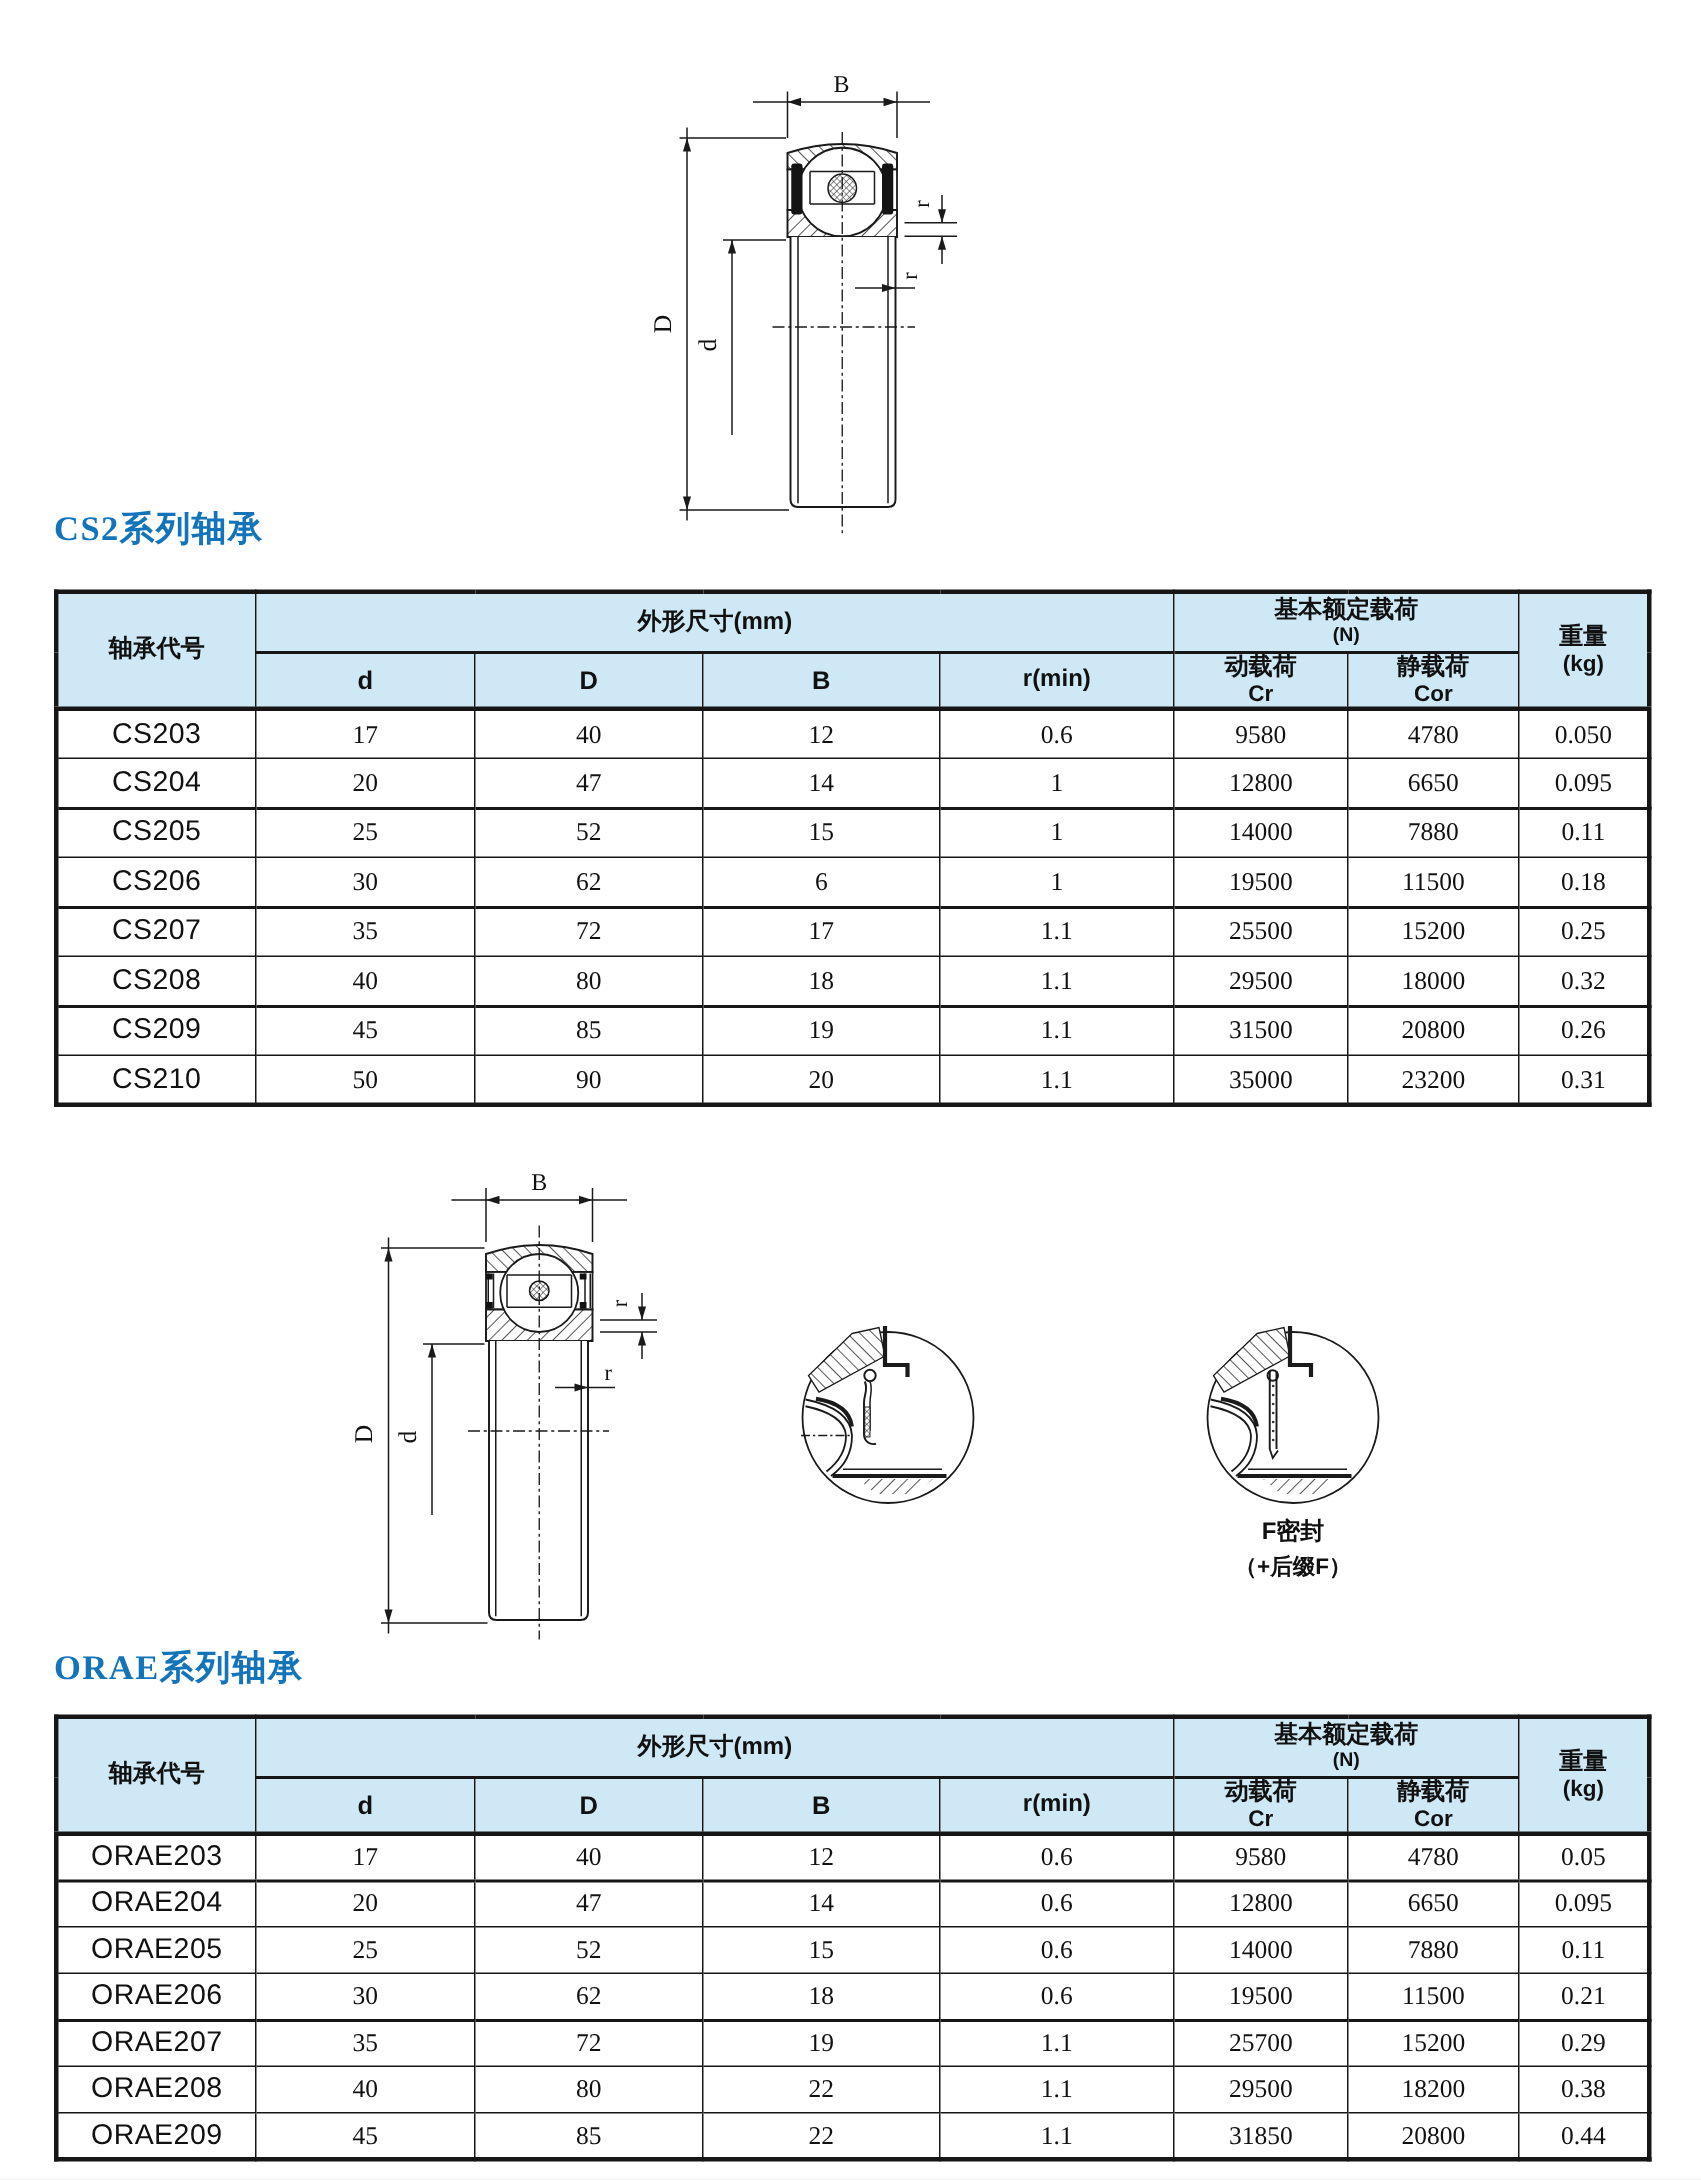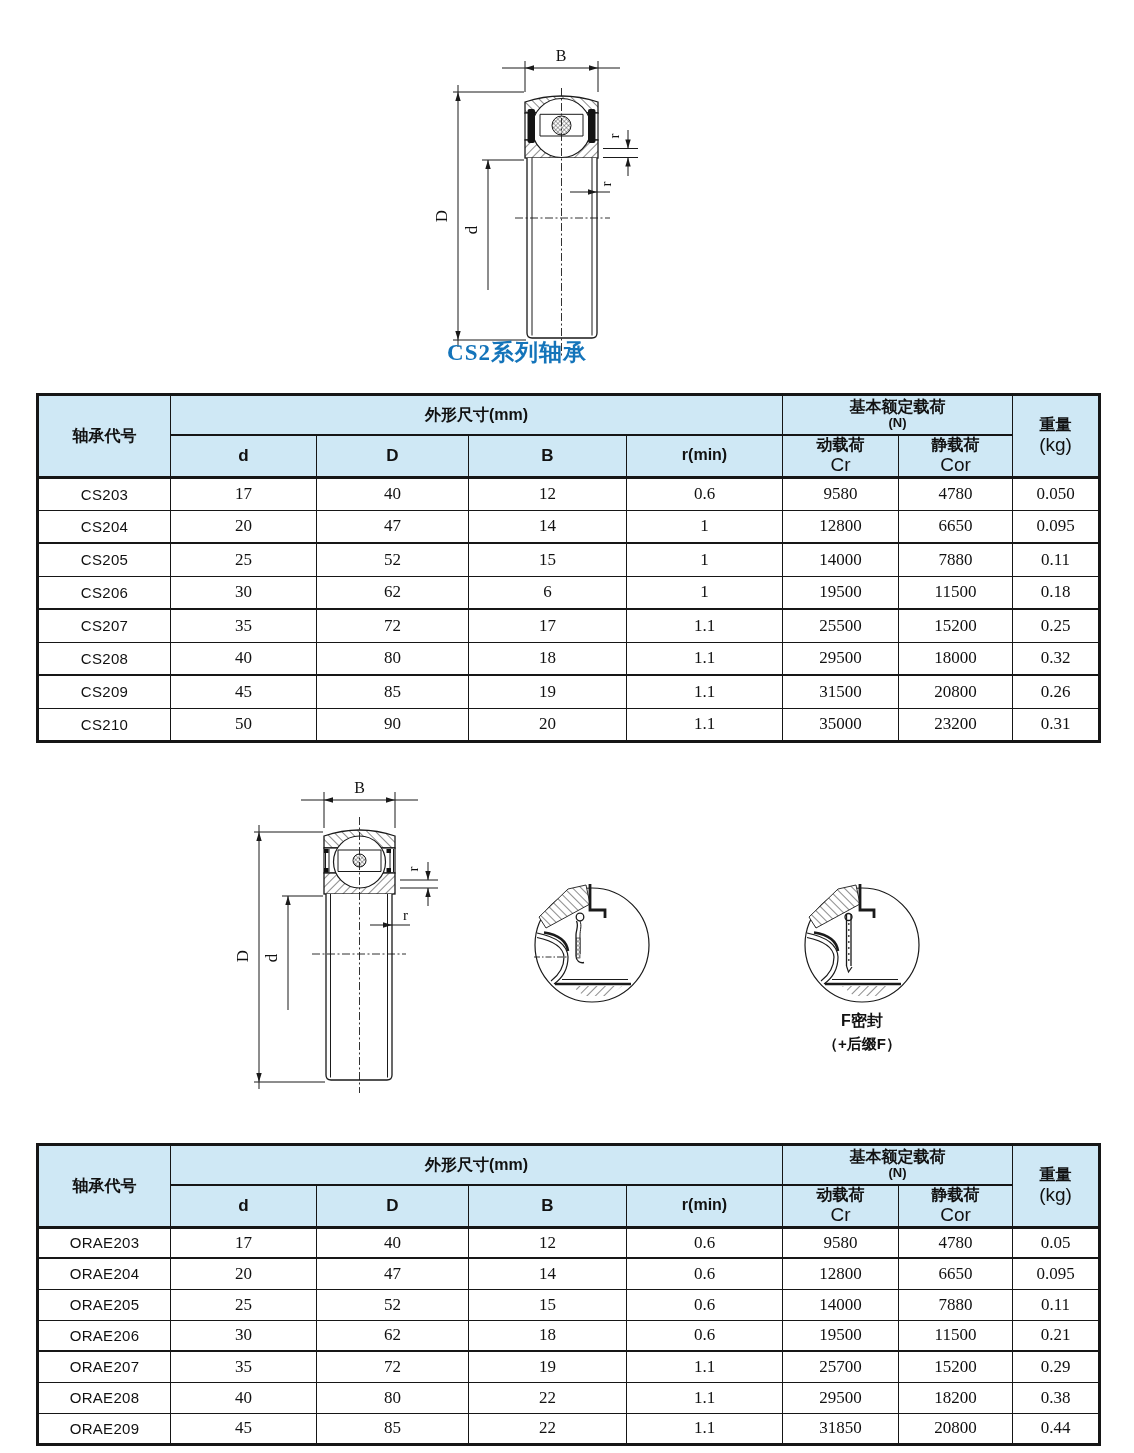--- a/index.html
+++ b/index.html
@@ -1,35 +1,35 @@
 <!DOCTYPE html>
 <html><head>
 <meta charset="utf-8">
 <style>
   html,body{margin:0;padding:0;background:#e8e8e8;}
   .page{position:relative;width:1134px;height:1453px;background:#ffffff;overflow:hidden;
         font-family:"Liberation Sans",sans-serif;color:#111;}
   .abs{position:absolute;}
   
-  .sec-title{position:absolute;left:36px;width:962px;text-align:center;
+  .sec-title{position:absolute;left:36px;width:962px;text-align:left;
              font-family:"Liberation Serif",serif;font-weight:700;font-size:23px;
              color:#1474ba;letter-spacing:1px;}
   
   table.spec{position:absolute;left:36px;border-collapse:collapse;table-layout:fixed;
              width:1062px;border:3px solid #161616;}
   table.spec th,table.spec td{border:1.5px solid #161616;padding:0;text-align:center;
              vertical-align:middle;overflow:hidden;}
   table.spec thead{border-bottom:3px solid #161616;}
   table.spec thead th{background:#cfe8f5;font-weight:600;font-size:16px;line-height:1.15;}
   table.spec thead tr.top th.grp{border-bottom:2.5px solid #161616;margin-left:48px;}
   table.spec thead .sm{font-size:13px;font-weight:600;}
-  table.spec thead .lat{font-size:19px;font-weight:400;font-family:"Liberation Sans",sans-serif;}
+  table.spec thead .lat{font-size:15px;font-weight:700;font-family:"Liberation Sans",sans-serif;}
   table.spec thead th.dcol{font-size:17px;}
   table.spec td{font-family:"Liberation Serif",serif;font-size:17px;}
-  table.spec td.code{font-family:"Liberation Sans",sans-serif;font-size:15px;letter-spacing:.3px;}
+  table.spec td.code{font-family:"Liberation Sans",sans-serif;font-size:19px;letter-spacing:.3px;}
   table.spec tbody tr.g td{border-bottom-width:2.5px;}
   table.spec tbody tr.n td{border-bottom:none;}
   table.cs2 thead tr.top{height:40px;} table.cs2 thead tr.sub{height:32px;}
   table.cs2 tbody tr{height:33px;}
   table.orae thead tr.top{height:40px;} table.orae thead tr.sub{height:32px;}
   table.orae tbody tr{height:31px;}
   svg{display:block;}
   svg text{font-family:"Liberation Serif",serif;fill:#111;}
   .cap1{font-size:16px;font-weight:700;font-family:"Liberation Sans",sans-serif;}
   .cap2{font-size:15px;font-weight:700;font-family:"Liberation Sans",sans-serif;}
@@ -343,20 +343,21 @@
       <path d="M297,77.5 Q323,83 324,97 Q324,111 311,121" stroke="#1a1a1a" stroke-width="1.2" fill="none"></path>
       <path d="M304,72.5 Q326,76 328,91" stroke="#1a1a1a" stroke-width="2.6" fill="none"></path>
       <path d="M322,119.5H388" stroke="#1a1a1a" stroke-width="1" fill="none"></path>
       <path d="M315,124H391" stroke="#1a1a1a" stroke-width="2.6" fill="none"></path>
       <polygon points="332,126 382,126 370,136 344,136" fill="url(#hA3)"></polygon>
     </g>
     <text x="352" y="166" text-anchor="middle" class="cap1">F密封</text>
     <text x="352" y="189" text-anchor="middle" class="cap2">（+后缀F）</text>
   </svg>
 
+  <div class="sec-title" style="top:1096px">ORAE系列轴承</div>
 
   <table class="spec orae" style="top:1143px">
     <colgroup>
       <col style="width:133px">
         <col style="width:146px">
         <col style="width:152px">
         <col style="width:158px">
       <col style="width:156px">
         <col style="width:116px">
         <col style="width:114px">

